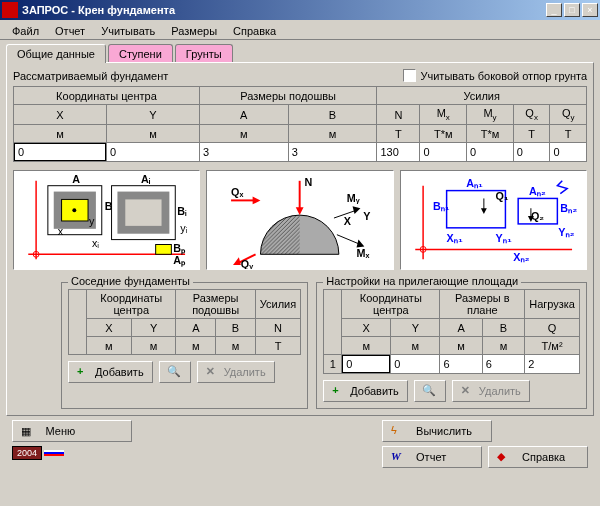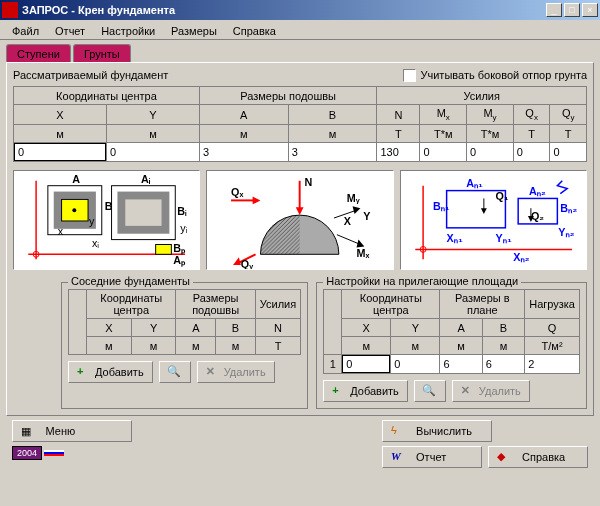--- a/index.html
+++ b/index.html
@@ -6,24 +6,24 @@
 body { background: #d4d0c8; width: 600px; height: 506px; overflow: hidden; }
 .titlebar { background: linear-gradient(to right, #0a246a, #a6caf0); color: white; height: 20px; display: flex; align-items: center; padding: 0 2px; }
 .titlebar-icon { width: 16px; height: 16px; background: #c00; margin-right: 4px; }
 .titlebar-title { flex: 1; font-weight: bold; }
 .titlebar-btns { display: flex; gap: 2px; }
 .titlebar-btn { width: 16px; height: 14px; background: #d4d0c8; border: 1px solid; border-color: #fff #404040 #404040 #fff; text-align: center; line-height: 12px; font-size: 9px; font-family: Marlett, sans-serif; }
 .menubar { height: 20px; display: flex; align-items: flex-end; padding: 0 4px; border-bottom: 1px solid #808080; }
 .menu-item { padding: 2px 8px; cursor: default; }
 .client { padding: 4px 6px; }
 .tabs { display: flex; }
-.tab { padding: 3px 10px; background: #be185d; border: 1px solid #808080; border-bottom: none; border-radius: 3px 3px 0 0; margin-right: 2px; position: relative; }
+.tab { padding: 3px 10px; background: #f9a8d4; border: 1px solid #808080; border-bottom: none; border-radius: 3px 3px 0 0; margin-right: 2px; position: relative; }
 .tab.active { background: #d4d0c8; border-color: #fff #808080 #d4d0c8 #fff; z-index: 2; }
 .tab-panel { border: 1px solid; border-color: #fff #808080 #808080 #fff; padding: 6px; margin-top: -1px; position: relative; }
-.row { display: flex; align-items: flex-start; margin-bottom: 4px; }
+.row { display: flex; align-items: center; margin-bottom: 4px; }
 .label { margin-right: 8px; }
 .checkbox { width: 13px; height: 13px; background: #fff; border: 1px solid; border-color: #808080 #fff #fff #808080; margin-right: 4px; }
 table { border-collapse: collapse; }
 th, td { border: 1px solid #808080; background: #d4d0c8; text-align: center; padding: 2px 4px; font-weight: normal; height: 18px; }
 td.input { background: #fff; text-align: left; padding: 0; }
 td.input .cell { border: 1px solid #000; padding: 2px 3px; height: 18px; width: 100%; display: block; }
 td.input span { padding: 2px 3px; display: block; }
 .diagrams { display: flex; gap: 6px; margin: 8px 0; }
 .diagram { border: 1px solid; border-color: #808080 #fff #fff #808080; background: #fff; flex: 1; height: 100px; position: relative; overflow: hidden; }
 .groupbox { border: 1px solid #808080; padding: 6px; margin-top: 4px; position: relative; }
@@ -33,47 +33,48 @@
 .btn.disabled { color: #808080; }
 .btn-row { display: flex; gap: 6px; margin-top: 6px; }
 .bottom-bar { display: flex; justify-content: space-between; padding: 4px 6px; align-items: flex-start; }
 .bottom-left, .bottom-right { display: flex; flex-direction: column; gap: 4px; }
 .icon { width: 14px; height: 14px; display: inline-block; }
 .icon-plus { color: #008000; font-weight: bold; }
 .icon-x { color: #808080; font-weight: bold; }
 .icon-lightning { color: #cc6600; }
 .icon-w { color: #0000aa; font-style: italic; font-weight: bold; font-family: serif; }
 .icon-book { color: #c00; }
-.year-badge { background: #701a75; color: #fff; padding: 1px 4px; font-size: 9px; border: 1px solid #000; }
+.year-badge { background: #7f1d1d; color: #fff; padding: 1px 4px; font-size: 9px; border: 1px solid #000; }
 .flag { width: 20px; height: 6px; background: linear-gradient(to bottom, #fff 33%, #00f 33%, #00f 66%, #f00 66%); display: inline-block; margin-left: 2px; }
 .sub { font-size: 8px; vertical-align: sub; }
 </style>
 </head>
 <body>
 
 <div class="titlebar">
   <div class="titlebar-icon"></div>
   <div class="titlebar-title">ЗАПРОС - Крен фундамента</div>
   <div class="titlebar-btns">
     <div class="titlebar-btn">_</div>
     <div class="titlebar-btn">□</div>
     <div class="titlebar-btn">×</div>
   </div>
 </div>
 
 <div class="menubar">
   <div class="menu-item">Файл</div>
   <div class="menu-item">Отчет</div>
-  <div class="menu-item">Настройки</div>
+  <div class="menu-item">Учитывать</div>
   <div class="menu-item">Размеры</div>
   <div class="menu-item">Справка</div>
 </div>
 
 <div class="client">
   <div class="tabs">
+    <div class="tab active">Общие данные</div>
     <div class="tab">Ступени</div>
     <div class="tab">Грунты</div>
   </div>
   <div class="tab-panel">
 
     <div class="row">
       <span class="label">Рассматриваемый фундамент</span>
       <span style="flex:1"></span>
       <div class="checkbox"></div>
       <span>Учитывать боковой отпор грунта</span>

